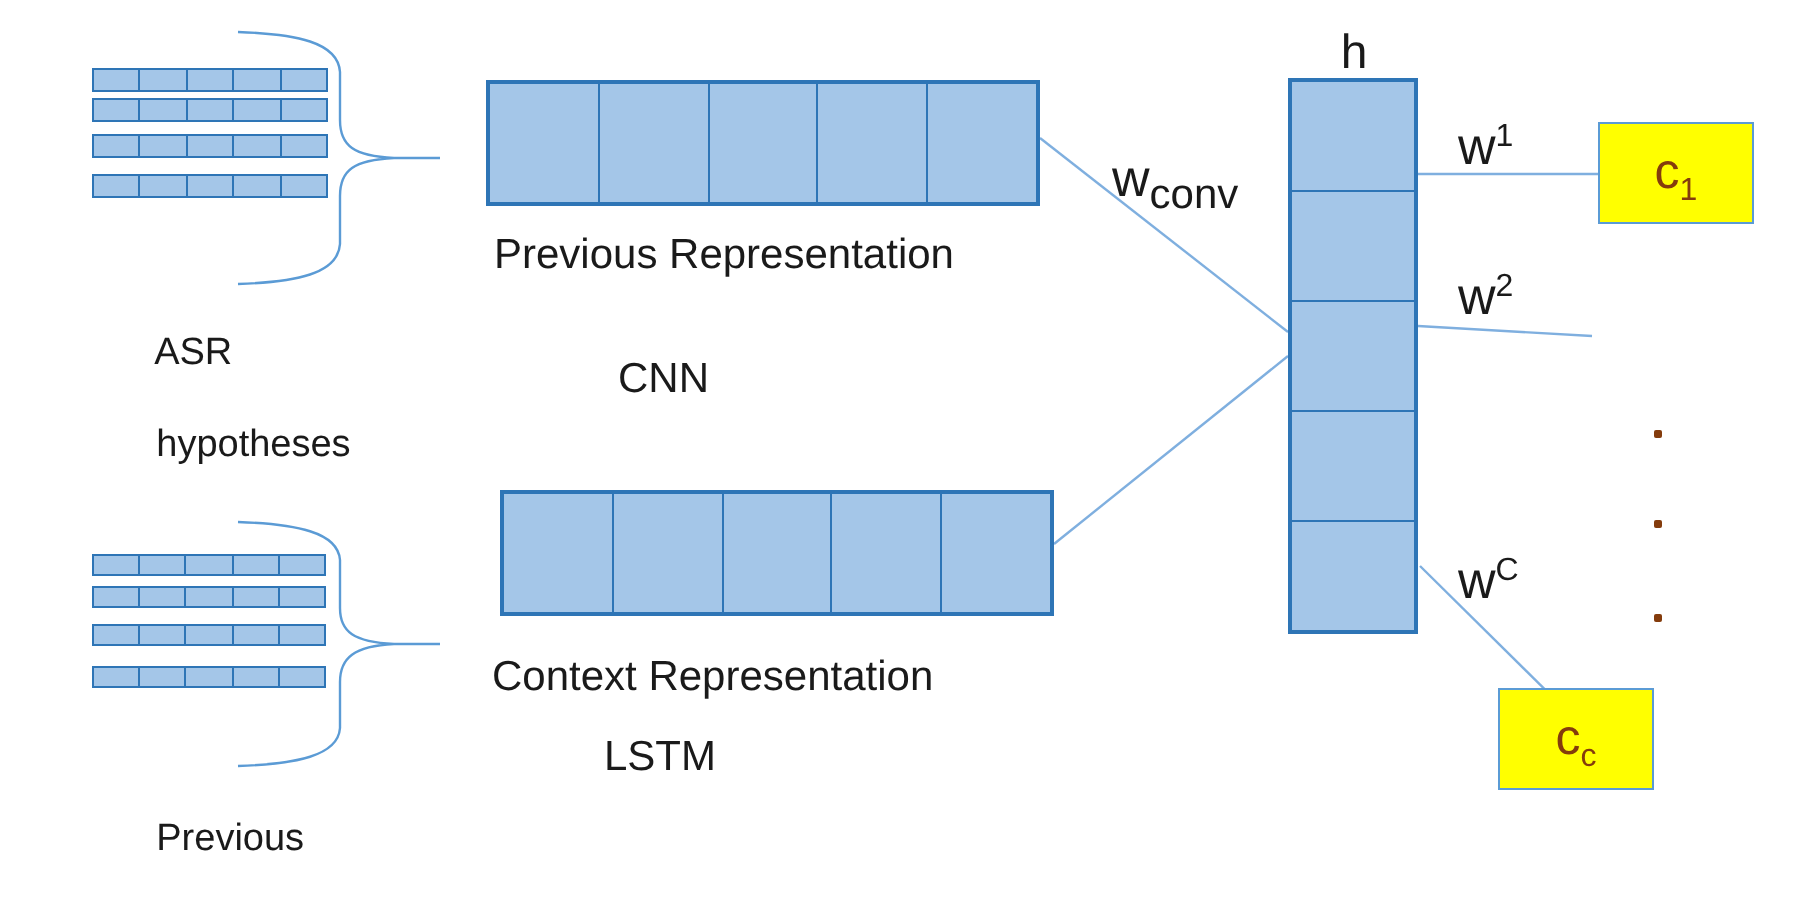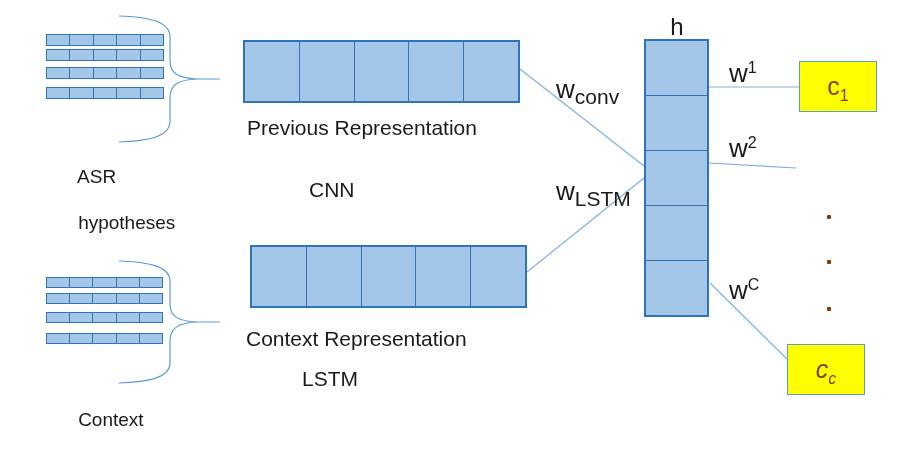--- a/index.html
+++ b/index.html
@@ -140,49 +140,46 @@
       <div class="cell"></div>
       <div class="cell"></div>
       <div class="cell"></div>
       <div class="cell"></div>
       <div class="cell"></div>
     </div>
 
   <div class="classbox" style="left:799px;top:61px;">
     <span><span>c</span><sub>1</sub></span>
   </div>
-  <div class="classbox" style="left:787px;top:344px;font-style:italic;">
+  <div class="classbox" style="left:749px;top:344px;">
     <span><span>c</span><sub>c</sub></span>
   </div>
 
   <div class="dot" style="left:827px;top:215px;"></div>
   <div class="dot" style="left:827px;top:260px;"></div>
   <div class="dot" style="left:827px;top:307px;"></div>
 
   <div class="label side-label" style="left:57px;top:142px;">
     <span>ASR</span><br>
     <span>hypotheses</span>
   </div>
   <div class="label side-label" style="left:57px;top:385px;">
-    <span>Context</span><br>
+    <span>Previous</span><br>
     
   </div>
 
   <div class="label title-label" style="left:247px;top:115px;">Previous Representation</div>
   <div class="label title-label" style="left:309px;top:162px;margin-top:15px;">CNN</div>
   <div class="label title-label" style="left:246px;top:326px;text-align:right;">Context Representation</div>
   <div class="label title-label" style="left:302px;top:366px;">LSTM</div>
 
   <div class="label h-label" style="left:664px;top:13px;width:26px;">h</div>
 
   <div class="wlabel" style="left:556px;top:74px;">
     <span>w</span><sub>conv</sub>
-  </div>
-  <div class="wlabel" style="left:556px;top:176px;">
-    <span>w</span><sub>LSTM</sub>
   </div>
   <div class="wlabel" style="left:729px;top:58px;">
     <span>w</span><sup>1</sup>
   </div>
   <div class="wlabel" style="left:729px;top:133px;">
     <span>w</span><sup>2</sup>
   </div>
   <div class="wlabel" style="left:729px;top:275px;">
     <span>w</span><sup>C</sup>
   </div>

